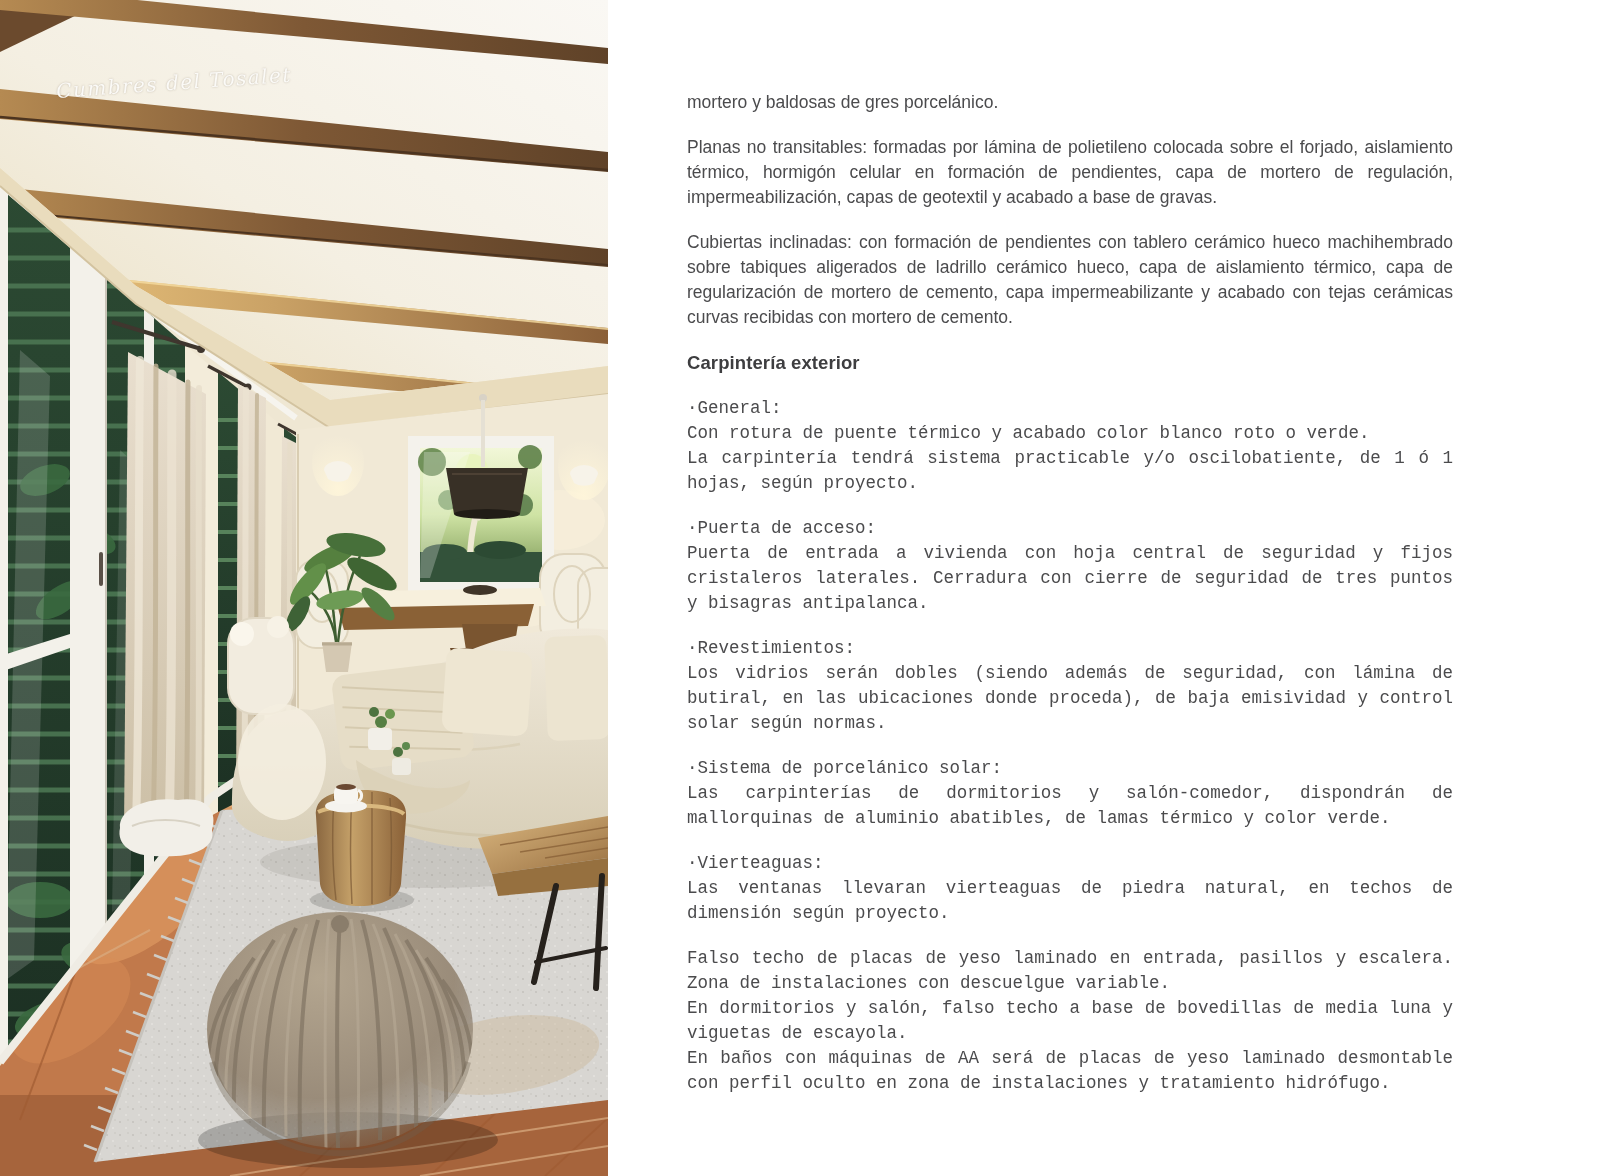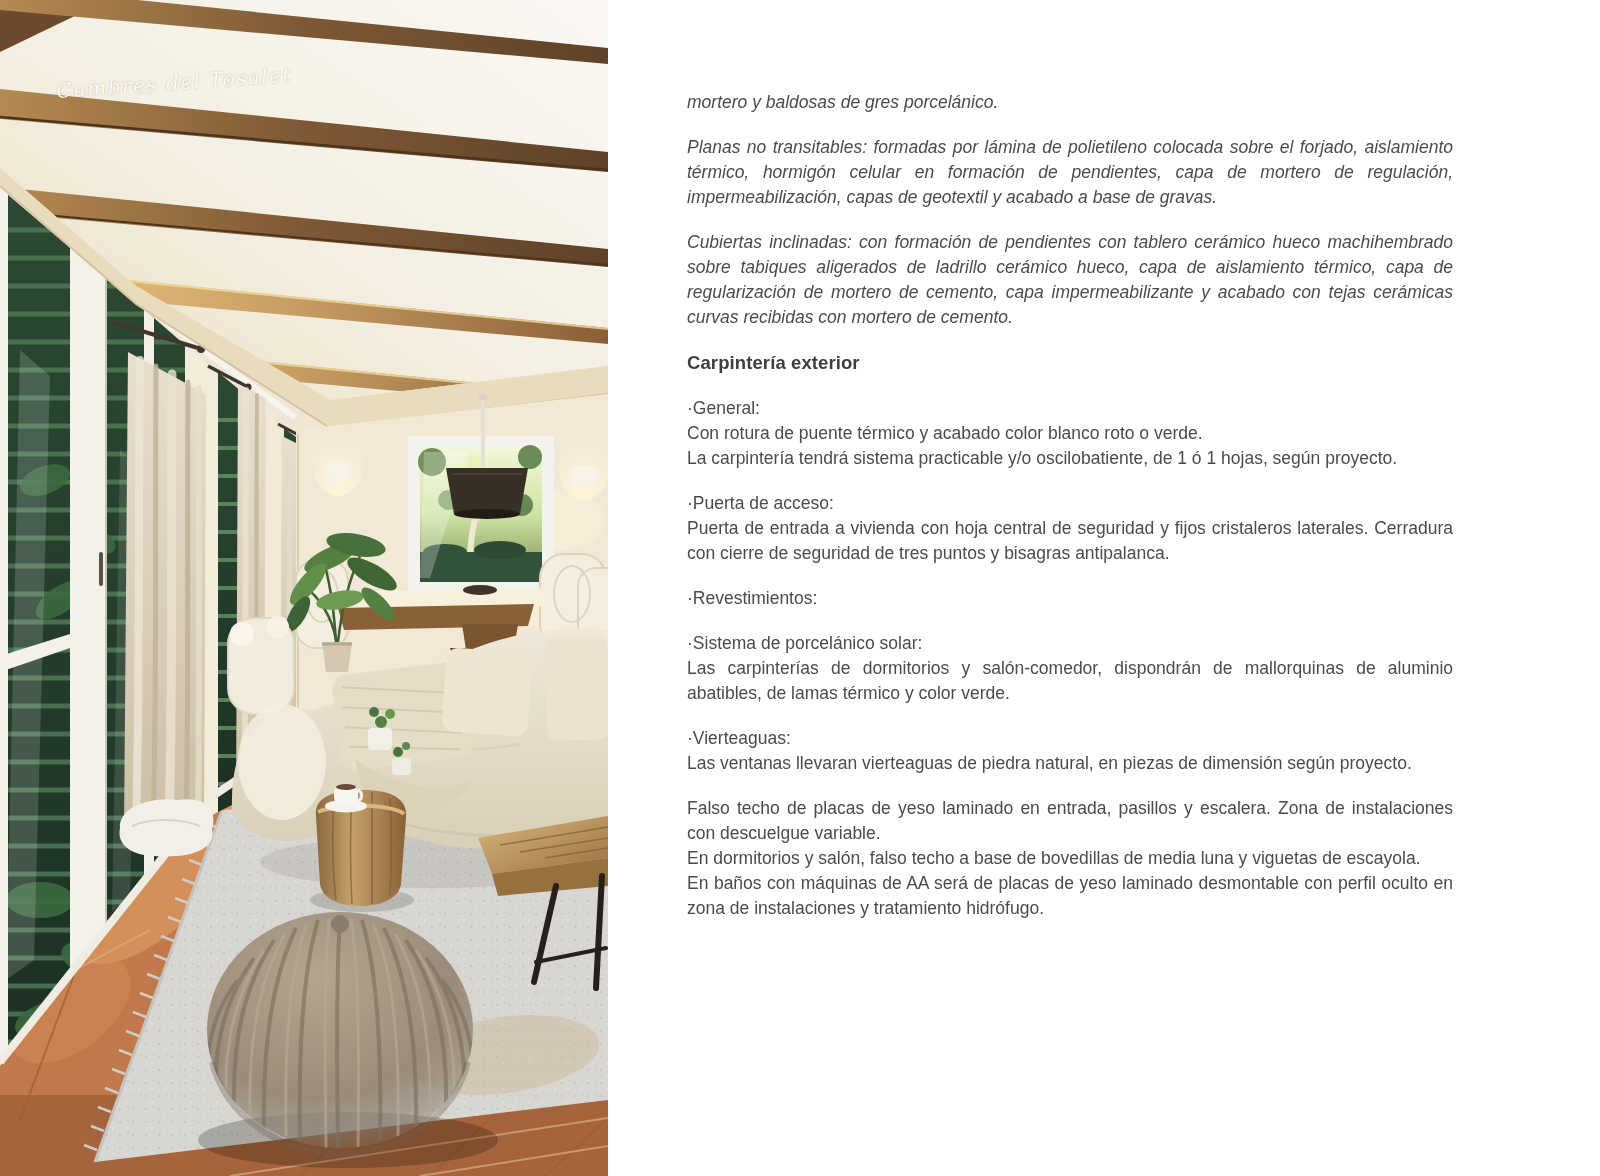--- a/index.html
+++ b/index.html
@@ -16,23 +16,23 @@
     color:#fbfaf7;font-family:"DejaVu Serif", serif;font-style:italic;
     font-size:20px;letter-spacing:1.5px;white-space:nowrap;
     transform:rotate(-4deg);text-shadow:0 0 2px rgba(90,70,50,.35);
   }
   .copy{
     position:absolute;left:687px;top:90px;width:766px;
     color:#4b4b4d;font-size:17.5px;line-height:25px;
     text-align:justify;
     hyphens:auto;-webkit-hyphens:auto;
   }
-  .copy p{margin:0 0 20px;font-style:italic;}
+  .copy p{margin:0 0 20px;}
   .copy .sub{margin:0 0 20px;}
-  .copy .sub div{text-align:justify;}
+  .copy .sub div{text-align:justify;font-family:Liberation Mono, monospace;}
   .copy h2{
     font-size:18.5px;line-height:26px;font-weight:700;color:#3e3e40;
     margin:16px 0 20px;text-align:left;letter-spacing:.1px;
   }
 </style>
 </head>
 <body>
 
 <div class="page">
 
@@ -489,30 +489,31 @@
       <div>La carpintería tendrá sistema practicable y/o oscilobatiente, de 1 ó 1 hojas, según proyecto.</div>
     </div>
 
     <div class="sub">
       <div>·Puerta de acceso:</div>
       <div>Puerta de entrada a vivienda con hoja central de seguridad y fijos cristaleros laterales. Cerradura con cierre de seguridad de tres puntos y bisagras antipalanca.</div>
     </div>
 
     <div class="sub">
       <div>·Revestimientos:</div>
+      <div>Los vidrios serán dobles (siendo además de seguridad, con lámina de butiral, en las ubicaciones donde proceda), de baja emisividad y control solar según normas.</div>
     </div>
 
     <div class="sub">
       <div>·Sistema de porcelánico solar:</div>
       <div>Las carpinterías de dormitorios y salón-comedor, dispondrán de mallorquinas de aluminio abatibles, de lamas térmico y color verde.</div>
     </div>
 
     <div class="sub">
       <div>·Vierteaguas:</div>
-      <div>Las ventanas llevaran vierteaguas de piedra natural, en piezas de dimensión según proyecto.</div>
+      <div>Las ventanas llevaran vierteaguas de piedra natural, en techos de dimensión según proyecto.</div>
     </div>
 
 
     <div class="sub">
       <div>Falso techo de placas de yeso laminado en entrada, pasillos y escalera. Zona de instalaciones con descuelgue variable.</div>
       <div>En dormitorios y salón, falso techo a base de bovedillas de media luna y viguetas de escayola.</div>
       <div>En baños con máquinas de AA será de placas de yeso laminado desmontable con perfil oculto en zona de instalaciones y tratamiento hidrófugo.</div>
     </div>
   </main>
 

